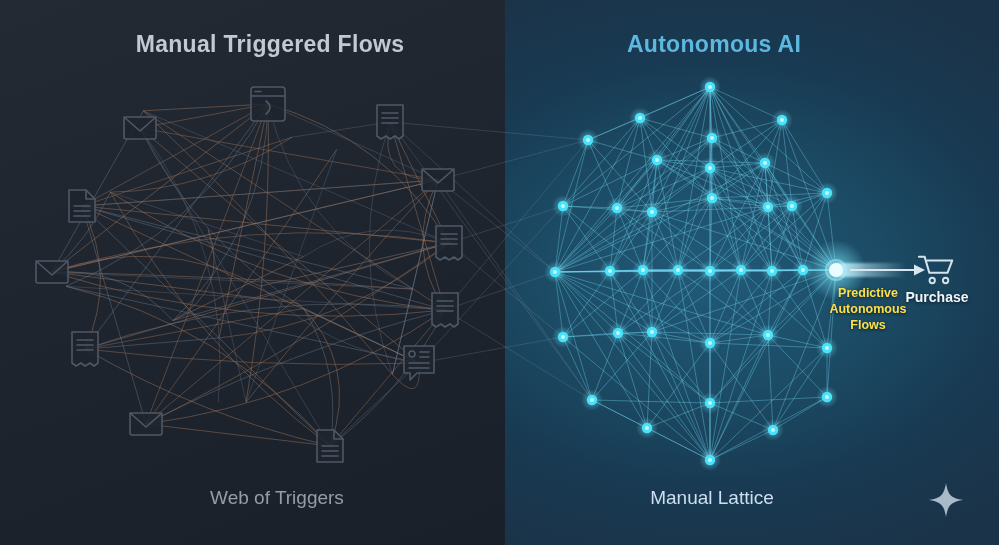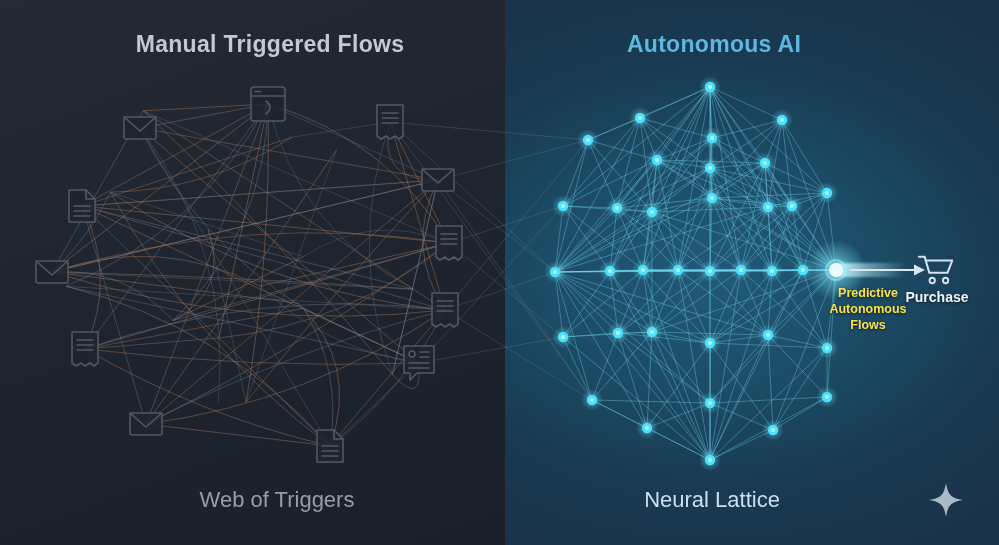--- a/index.html
+++ b/index.html
@@ -15,21 +15,21 @@
   .panel-right{
     left:505px;width:494px;
     background:radial-gradient(ellipse 430px 310px at 42% 50%,
       #215a78 0%, #1c4c66 38%, #183a52 70%, #1b3349 100%);
   }
   #scene{position:absolute;left:0;top:0;z-index:2;}
   .title{position:absolute;top:31px;font-size:23px;font-weight:600;
     letter-spacing:.3px;text-align:center;z-index:5;}
   .title-left{left:20px;width:500px;color:#c3c9d1;}
   .title-right{left:564px;width:300px;color:#5cb8df;}
-  .caption{position:absolute;top:487px;font-size:22px;font-weight:400;
+  .caption{position:absolute;top:487px;font-size:19px;font-weight:400;
     text-align:center;z-index:5;}
   .caption-left{left:27px;width:500px;color:#969da7;}
   .caption-right{left:562px;width:300px;color:#cddff0;}
   .timing{position:absolute;left:818px;top:285px;width:100px;z-index:6;
     text-align:center;font-size:12.5px;font-weight:700;color:#f4f8fa;
     line-height:16px;text-shadow:0 1px 3px rgba(0,20,35,.8);}
   .timing span{display:block;}
   .purchase{position:absolute;left:897px;top:289px;width:80px;z-index:6;
     text-align:center;font-size:14px;font-weight:600;color:#f2f6f9;
     text-shadow:0 1px 3px rgba(0,20,35,.8);}
@@ -619,21 +619,21 @@
         <circle cx="710" cy="460" r="2" fill="#d9fbff" fill-opacity="0.85"></circle>
         <circle cx="836" cy="270" r="7" fill="#eafcff"></circle>
         <circle cx="836" cy="270" r="10" fill="none" stroke="#9df2ff" stroke-opacity="0.5" stroke-width="2"></circle>
       </g>
     </svg>
 
   <div class="title title-right" style="color: rgb(92, 184, 223);">Autonomous AI</div>
   <div class="title title-left" style="color: rgb(195, 201, 209);">Manual Triggered Flows</div>
 
   <div class="caption caption-left" style="color: rgb(150, 157, 167);">Web of Triggers</div>
-  <div class="caption caption-right" style="color: rgb(205, 223, 240);">Neural Lattice</div>
+  <div class="caption caption-right" style="color: rgb(205, 223, 240);">Manual Lattice</div>
 
   <div class="timing" style="color: #fde047;">
     <span>Predictive</span>
     <span>Autonomous</span>
     <span>Flows</span>
   </div>
 
   <svg class="cart" width="42" height="38" viewBox="0 0 44 38">
     <path d="M3 5 h6 l5 17 h19 l5 -13 H12" fill="none" stroke="#d4e3ec" stroke-width="2.1" stroke-linecap="round" stroke-linejoin="round"></path>
     <circle cx="17" cy="30" r="2.8" fill="none" stroke="#d4e3ec" stroke-width="2"></circle>

